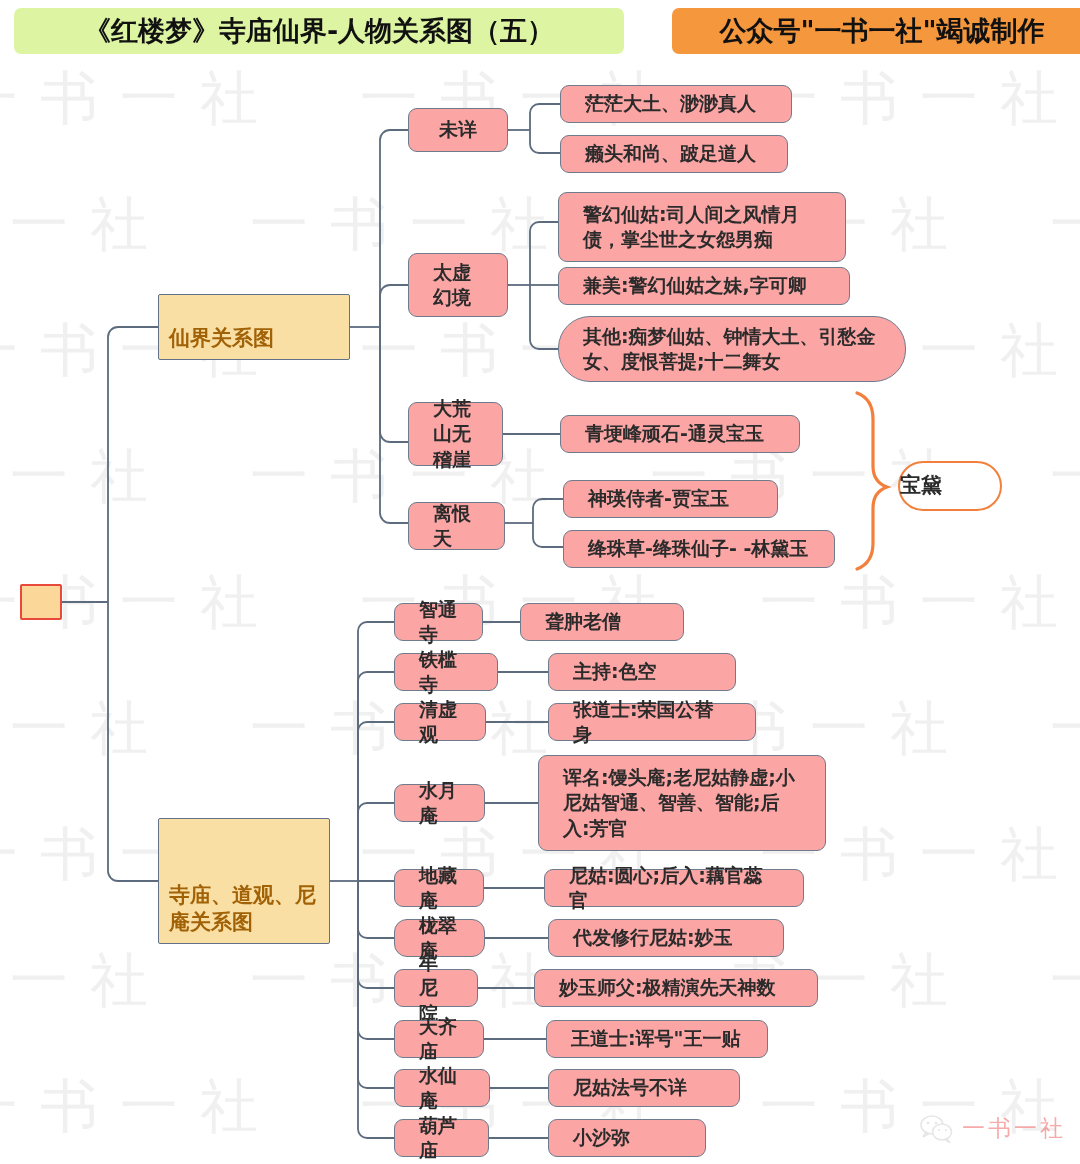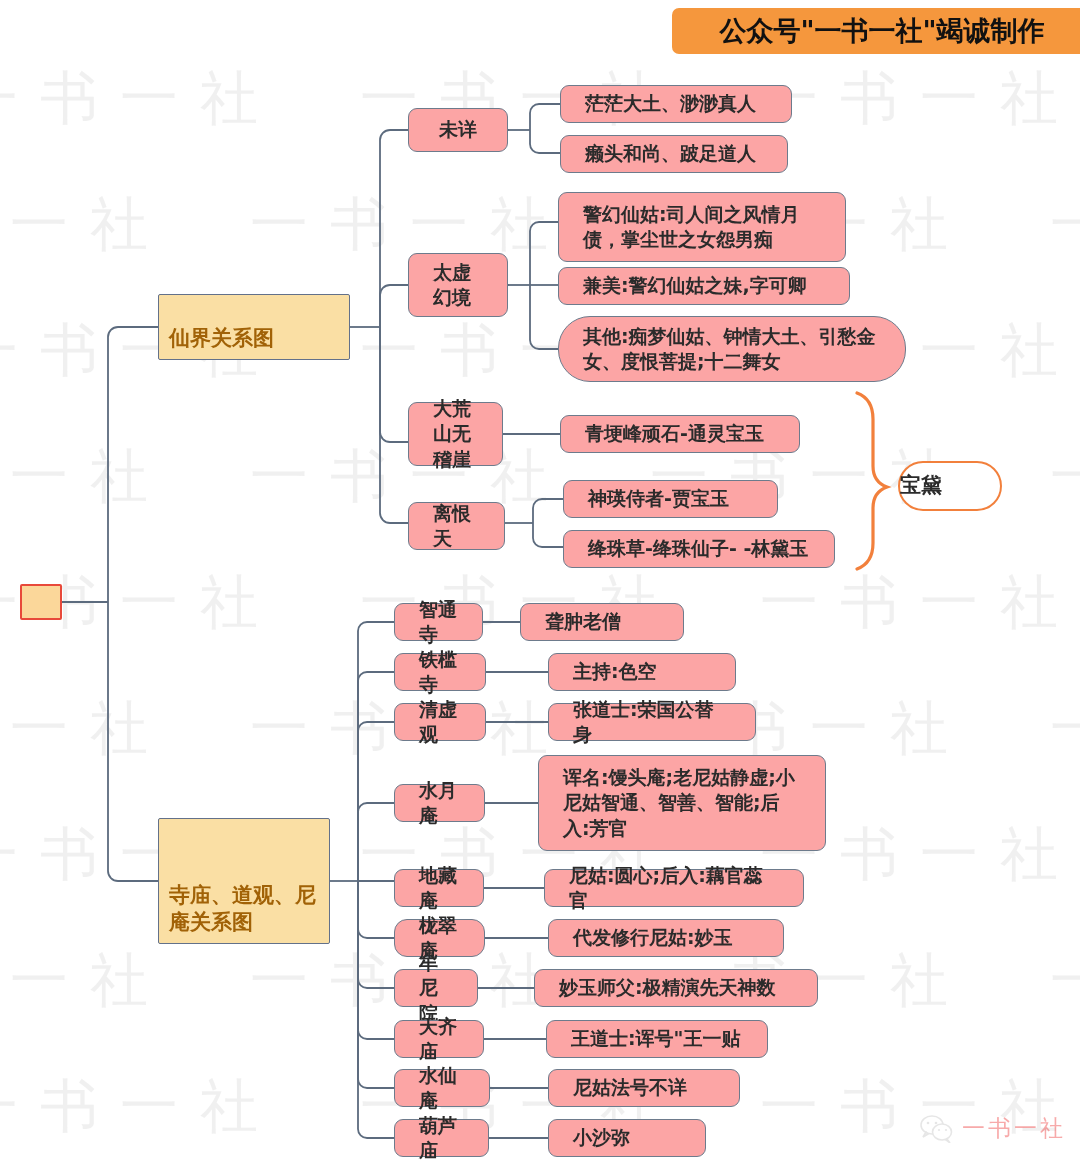--- a/index.html
+++ b/index.html
@@ -104,20 +104,21 @@
     <div class="wm-row" style="top: 312px; left: -40px;">一书一社　一书一社　一书一社　一书一社　一书一社　一书一社　</div>
     <div class="wm-row" style="top: 438px; left: -150px;">一书一社　一书一社　一书一社　一书一社　一书一社　一书一社　</div>
     <div class="wm-row" style="top: 564px; left: -40px;">一书一社　一书一社　一书一社　一书一社　一书一社　一书一社　</div>
     <div class="wm-row" style="top: 690px; left: -150px;">一书一社　一书一社　一书一社　一书一社　一书一社　一书一社　</div>
     <div class="wm-row" style="top: 816px; left: -40px;">一书一社　一书一社　一书一社　一书一社　一书一社　一书一社　</div>
     <div class="wm-row" style="top: 942px; left: -150px;">一书一社　一书一社　一书一社　一书一社　一书一社　一书一社　</div>
     <div class="wm-row" style="top: 1068px; left: -40px;">一书一社　一书一社　一书一社　一书一社　一书一社　一书一社　</div>
   </div>
 
 <div id="header">
+  <div class="hdr-pill" id="hdr-title">《红楼梦》寺庙仙界-人物关系图（五）</div>
   <div class="hdr-pill" id="hdr-promo">公众号"一书一社"竭诚制作</div>
 </div>
 
 <svg id="wires" width="1080" height="1164">
   <g fill="none" stroke="#5c6b7e" stroke-width="1.8">
 
     <path d="M62,602 H108"></path>
 
     <path d="M108,602 V337 a10,10 0 0 1 10,-10 H158"></path>
     <path d="M108,602 V871 a10,10 0 0 0 10,10 H158"></path>
@@ -230,21 +231,21 @@
   <span style="white-space:normal;">寺庙、道观、尼庵关系图</span>
 </div>
 
 <div class="node n-plain" style="left:394px;top:603px;width:89px;height:38px;">
   <span>智通寺</span>
 </div>
 <div class="node n-plain" style="left:520px;top:603px;width:164px;height:38px;">
   <span>聋肿老僧</span>
 </div>
 
-<div class="node n-plain" style="left:394px;top:653px;width:92px;height:38px;">
+<div class="node n-plain" style="left:394px;top:653px;width:104px;height:38px;">
   <span>铁槛寺</span>
 </div>
 <div class="node n-plain" style="left:548px;top:653px;width:188px;height:38px;">
   <span>主持:色空</span>
 </div>
 
 <div class="node n-plain" style="left:394px;top:703px;width:92px;height:38px;">
   <span>清虚观</span>
 </div>
 <div class="node n-plain" style="left:548px;top:703px;width:208px;height:38px;">

